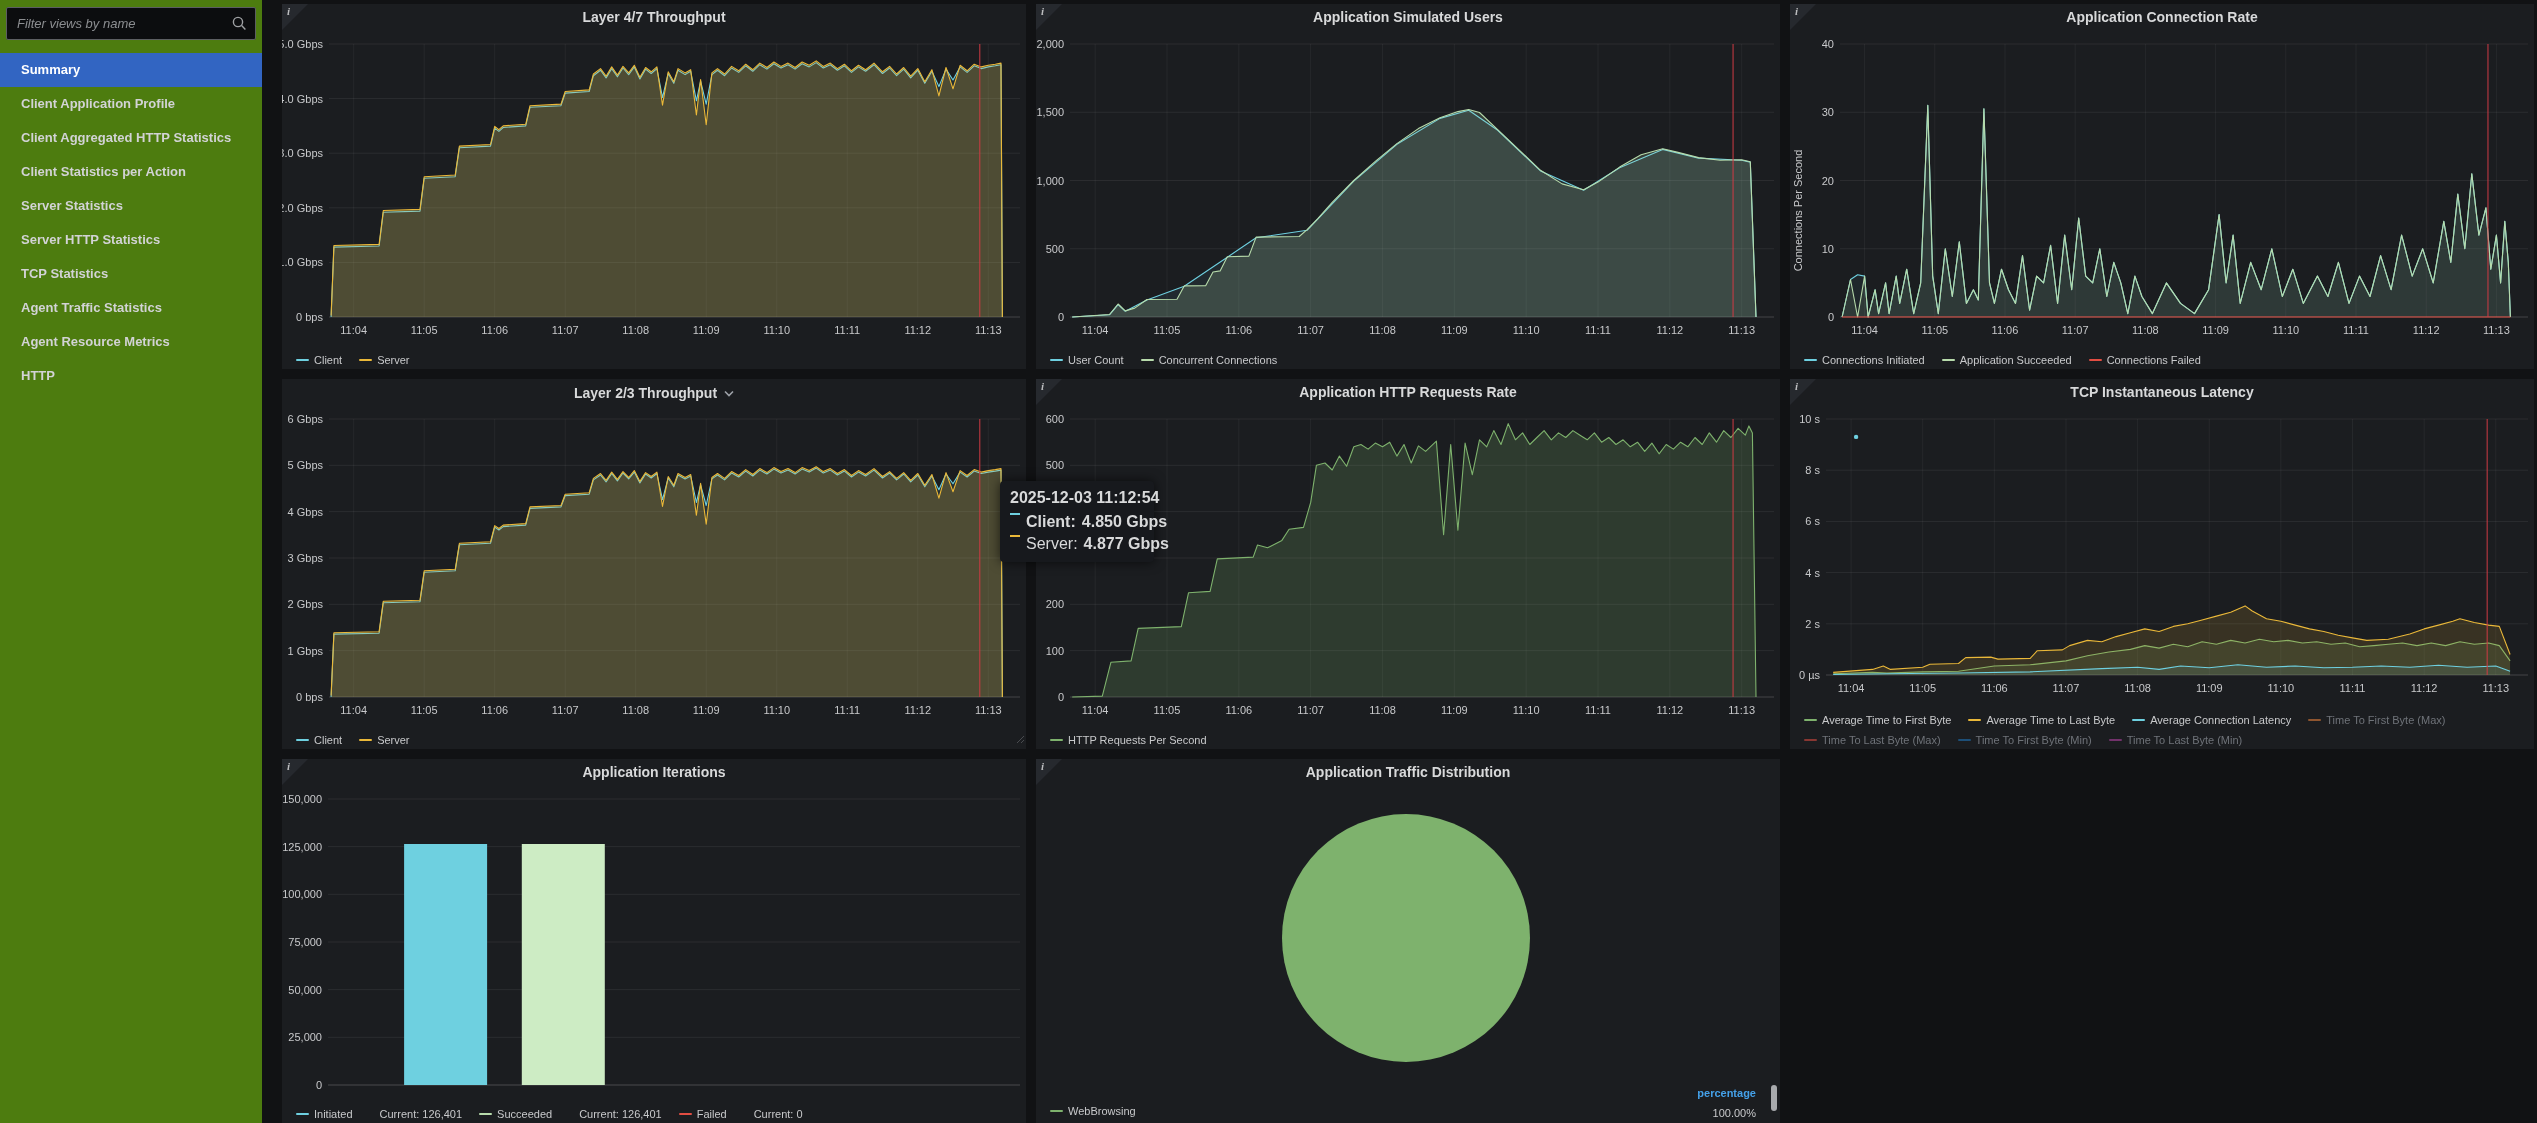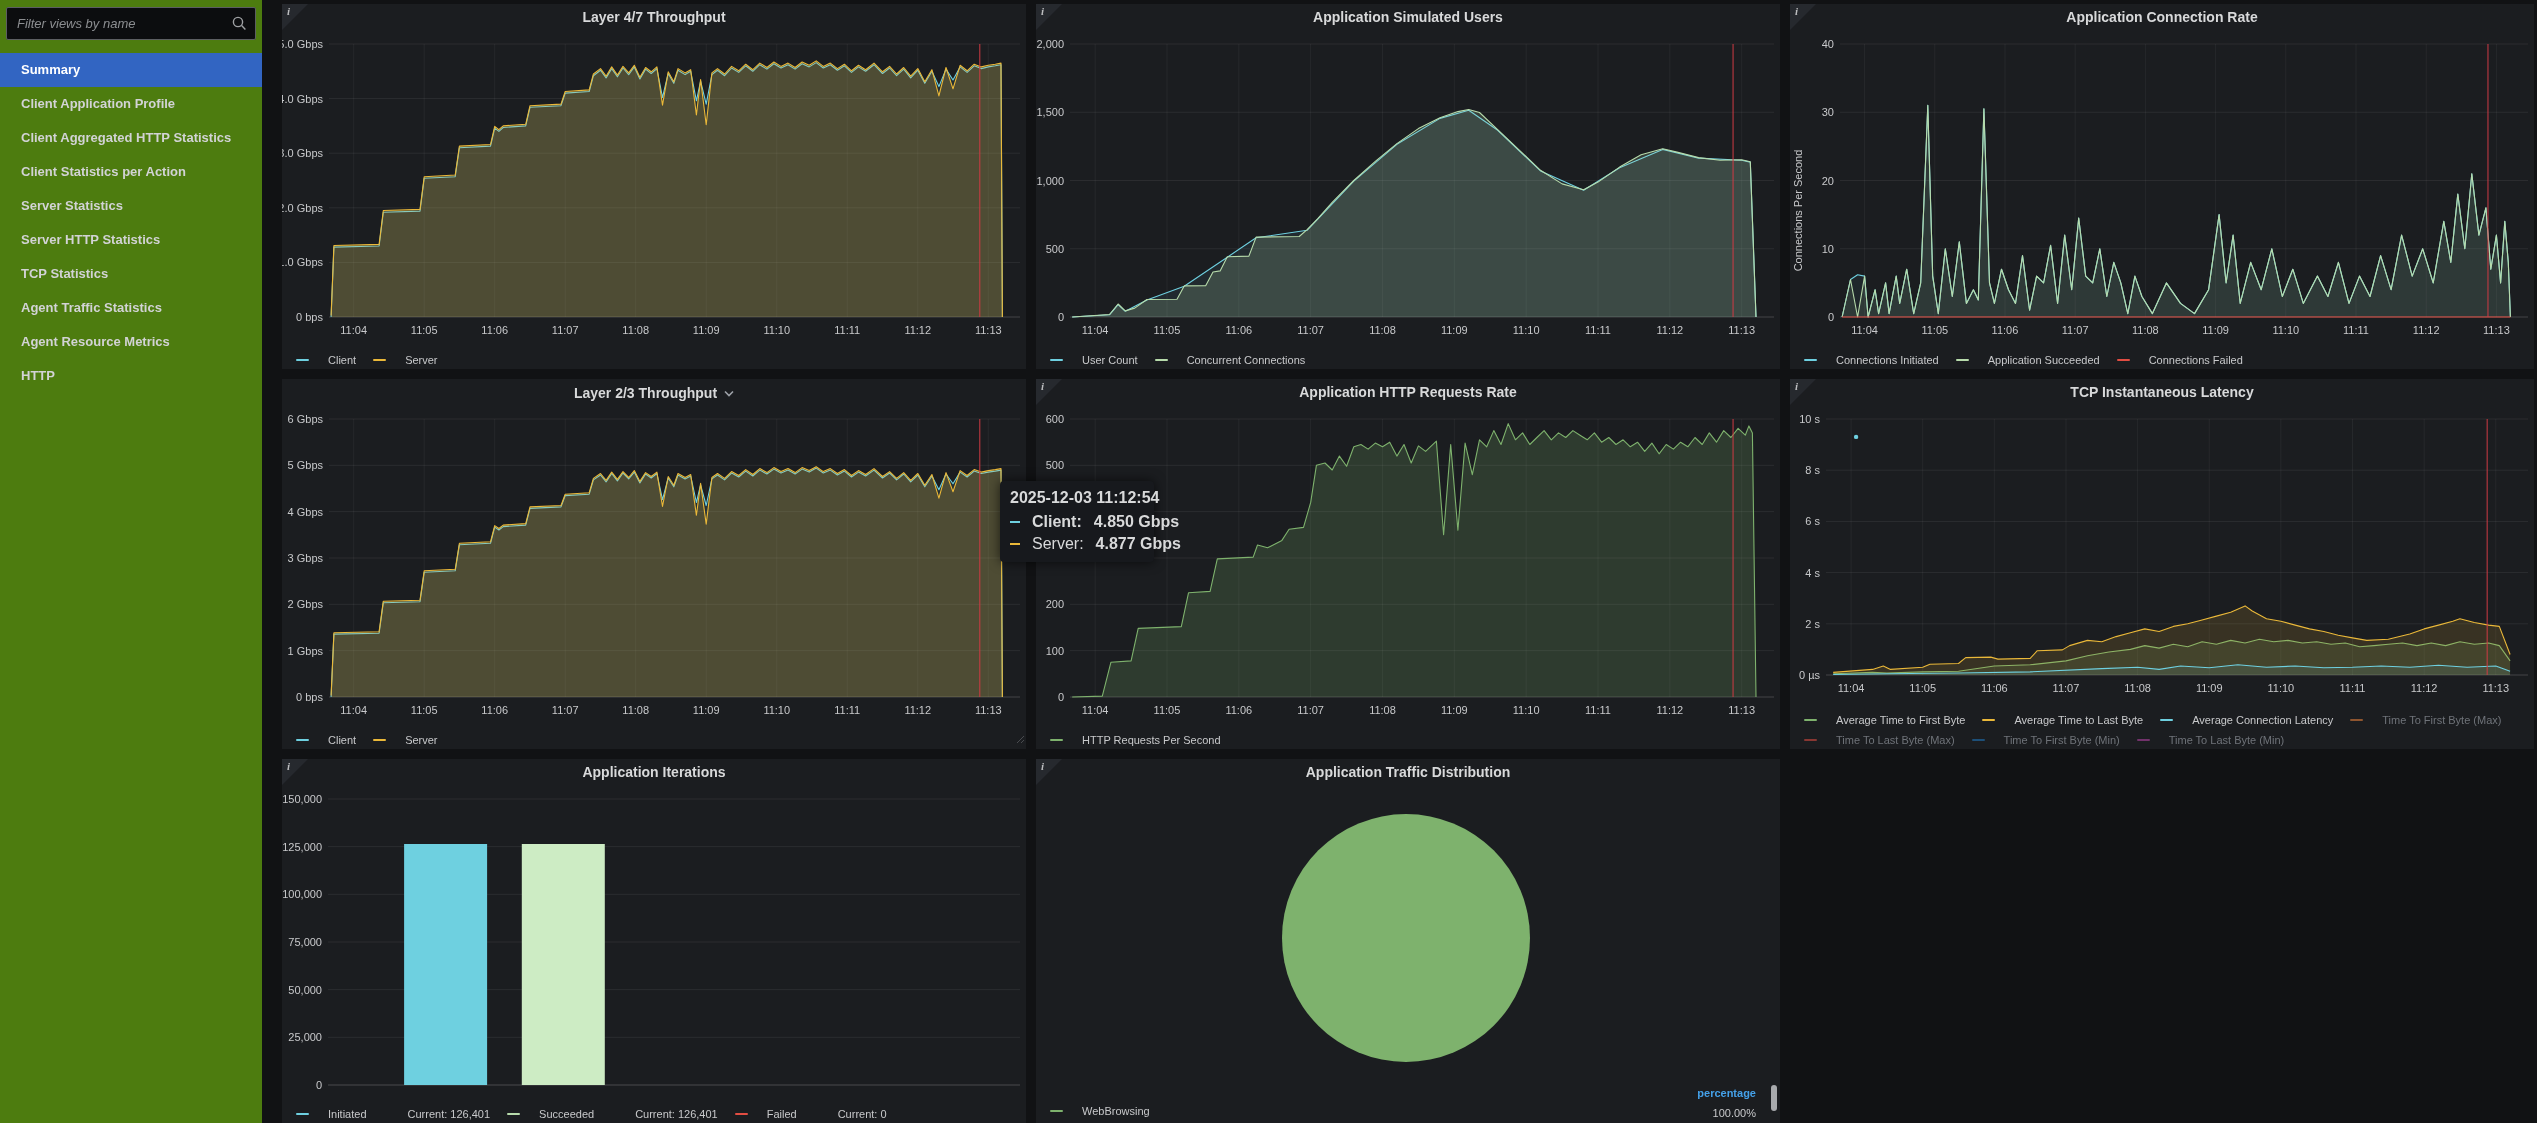--- a/index.html
+++ b/index.html
@@ -25,37 +25,37 @@
   .p-title{position:absolute;top:0;left:30px;right:30px;height:27px;line-height:27px;margin:0;text-align:center;
            font-size:14px;font-weight:700;color:#d8d9da;cursor:pointer;z-index:3;white-space:nowrap}
   .p-title .caret{display:inline-block;margin-left:7px;vertical-align:1px}
   .corner{position:absolute;top:0;left:0;width:26px;height:26px;background:#26292e;clip-path:polygon(0 0,100% 0,0 100%);z-index:4;cursor:pointer}
   .corner i{position:absolute;top:1px;left:5px;font-family:"Liberation Serif",serif;font-style:italic;font-weight:700;font-size:11px;color:#bcbdbf}
   .p-plot{position:absolute;inset:0;z-index:1}
   .p-plot svg{display:block}
 
   .p-legend{position:absolute;left:14px;right:6px;bottom:3px;display:flex;flex-wrap:wrap;align-items:center;
             column-gap:17px;row-gap:8px;font-size:11px;color:#c8c9cb;z-index:2}
-  .li{display:inline-flex;align-items:center;gap:19px;cursor:pointer;white-space:nowrap}
+  .li{display:inline-flex;align-items:center;gap:5px;cursor:pointer;white-space:nowrap}
   .li i{width:13px;height:2px;border-radius:1px;display:inline-block;flex:none}
   .li.dim{color:#6f7379}
   .li .lv{margin-left:22px}
 
   
   .pie-legend{position:absolute;left:14px;bottom:6px;z-index:2;font-size:11px;color:#c8c9cb}
   .pie-values{position:absolute;right:24px;bottom:4px;text-align:right;z-index:2;font-size:11px}
   .pv-head{color:#44a0e8;font-weight:700;cursor:pointer;margin-bottom:8px}
   .pv-val{color:#c8c9cb}
   .pie-scrollbar{position:absolute;right:3px;bottom:12px;width:6px;height:26px;background:#a8aaad;border-radius:3px;z-index:3;cursor:pointer}
 
   
   .tooltip{position:absolute;left:1000px;top:481px;z-index:30;background:#17191d;border-radius:4px;padding:8px 10px 9px;
            box-shadow:0 0 12px rgba(0,0,0,.65);font-size:16px;color:#d8d9da;width:134px}
   .tt-time{font-weight:700;text-align:center;margin-bottom:6px;white-space:nowrap}
-  .tt-row{display:flex;align-items:center;gap:12px;margin-top:4px;white-space:nowrap}
+  .tt-row{display:flex;align-items:flex-start;gap:6px;margin-top:4px;white-space:nowrap}
   .tt-row .dash{width:10px;height:2px;flex:none}
   .tt-val{margin-left:auto;font-weight:700}
 
   .resize-handle{position:absolute;right:1px;bottom:1px;z-index:4;cursor:nwse-resize;opacity:.55}
 </style>
 </head>
 <body>
 
 <aside class="sidebar">
   <div class="filter-wrap">

